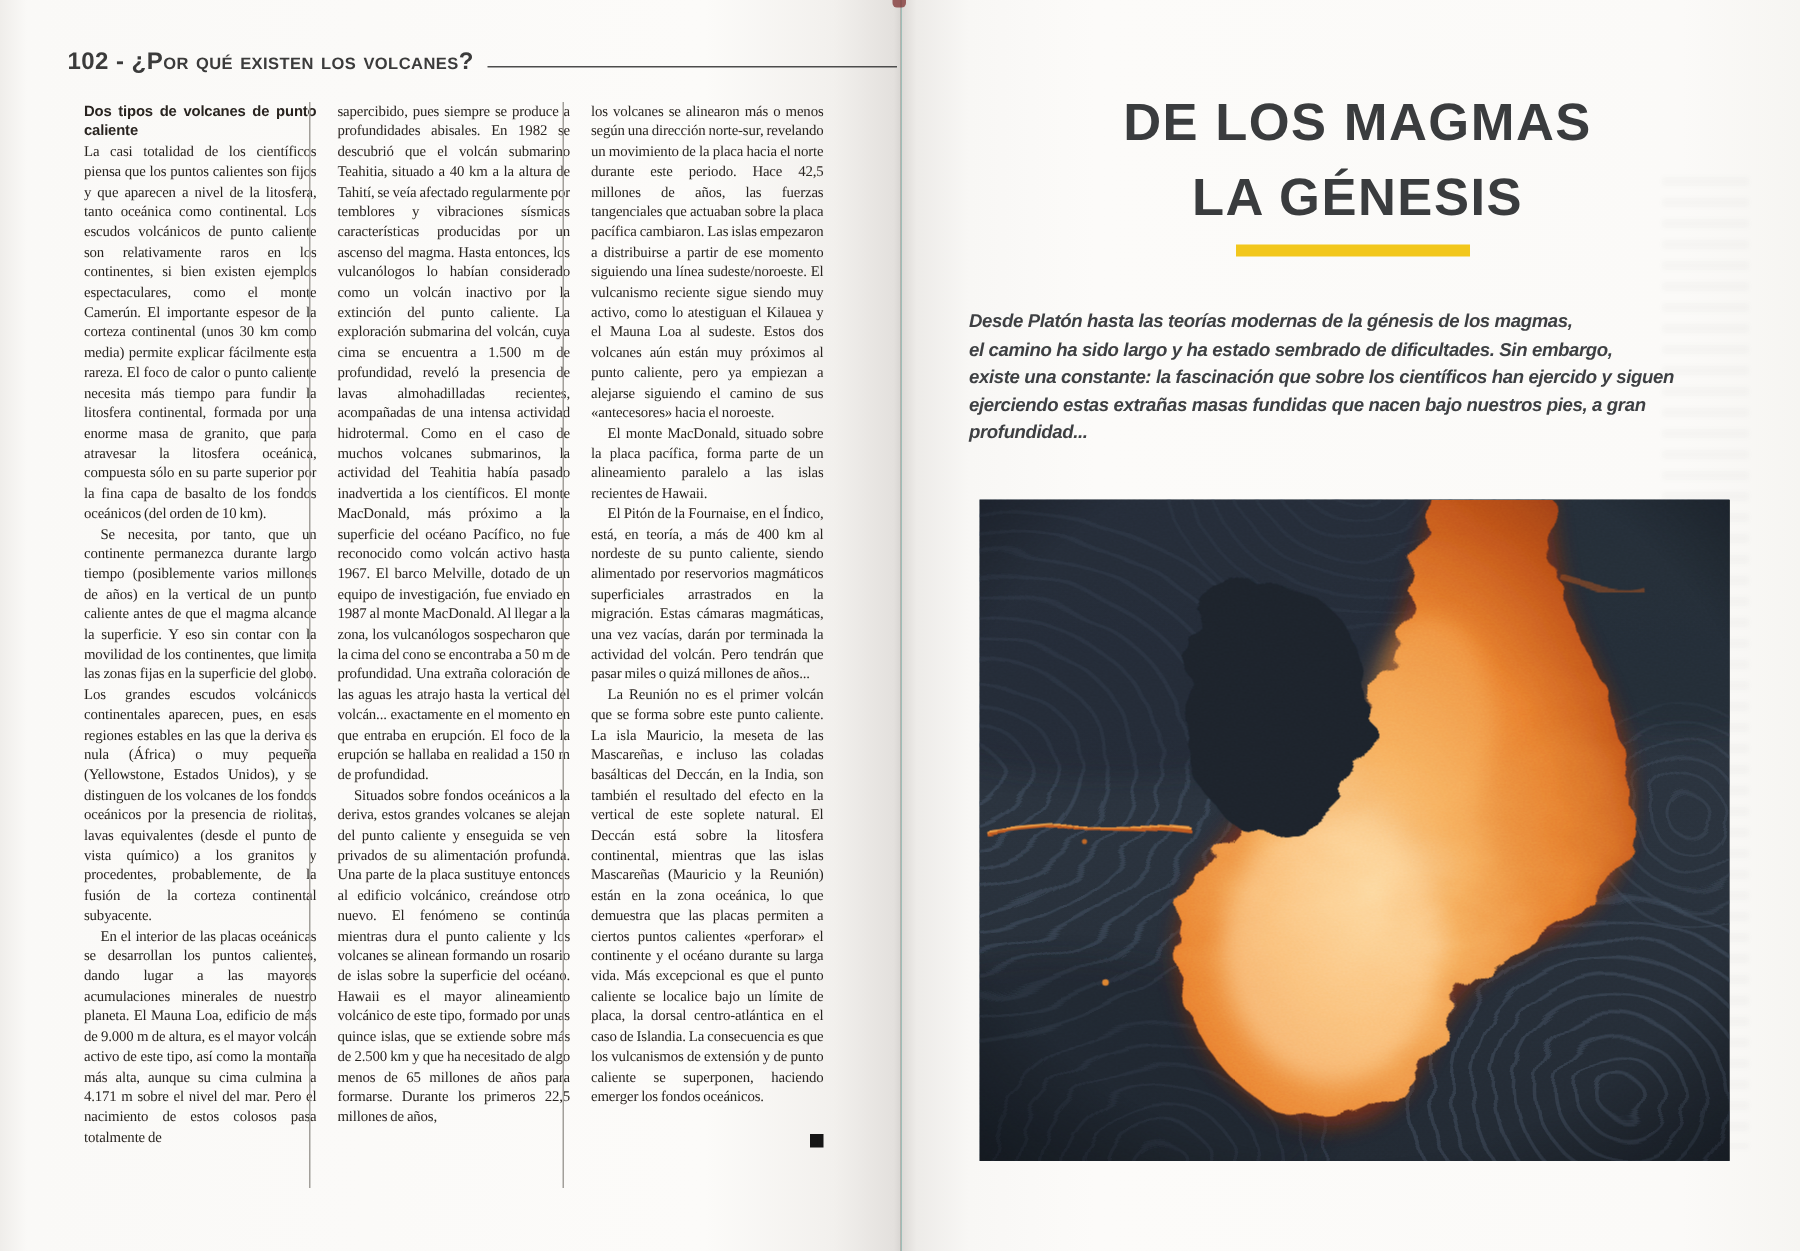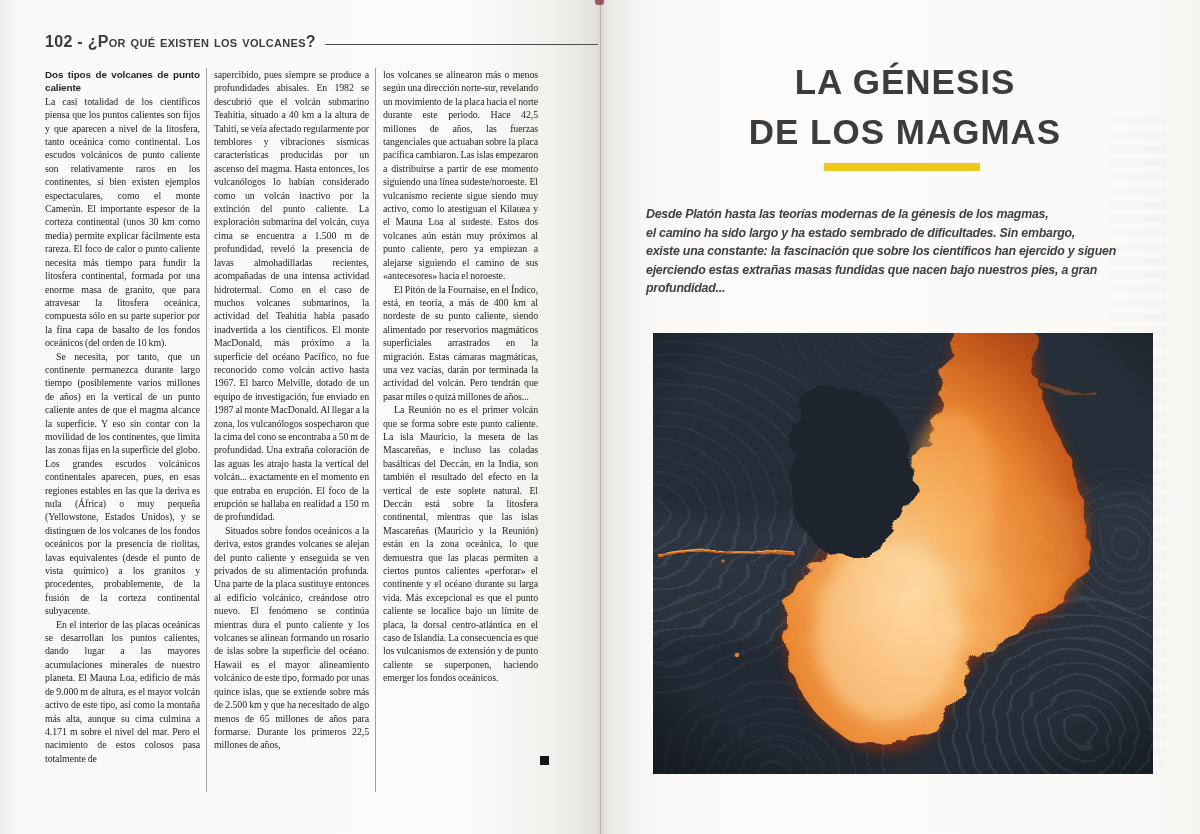--- a/index.html
+++ b/index.html
@@ -16,21 +16,21 @@
   .ghost-text{position:absolute;left:1108px;top:118px;width:58px;height:648px;opacity:.55;filter:blur(1.5px);
     background:repeating-linear-gradient(180deg,rgba(118,124,112,.07) 0 6px,transparent 6px 14px);}
 
   
   .header-row{position:absolute;left:45px;top:33px;width:553px;display:flex;align-items:center;}
   .page-header{font-family:"Liberation Sans",sans-serif;font-weight:700;font-variant:small-caps;
     font-size:16px;letter-spacing:.3px;color:#3b3b3b;white-space:nowrap;}
   .header-rule{flex:1;height:1.5px;background:#4c4c4c;margin-left:9px;margin-top:5px;}
 
   
-  .columns{position:absolute;left:45px;top:68px;width:493px;height:724px;display:flex;gap:14px;}
+  .columns{position:absolute;left:56px;top:68px;width:493px;height:724px;display:flex;gap:14px;}
   .col{width:155px;height:724px;overflow:hidden;}
   .col p{margin:0;font-size:9.9px;line-height:13.4px;text-align:justify;color:#292420;
     letter-spacing:-.1px;word-spacing:-.4px;hyphens:auto;}
   .col p + p{text-indent:11px;}
   .col-heading{font-family:"Liberation Sans",sans-serif;font-weight:700;font-size:10.6px;
     line-height:12.8px;color:#1d1d1d;margin:0 0 5px 0;}
   .col-rule{position:absolute;top:68px;width:1px;height:724px;background:#a29f9a;}
   .col-rule.r1{left:206px;} .col-rule.r2{left:375px;}
   .article-end-marker{position:absolute;left:540px;top:756px;width:9px;height:9px;
     font-size:9px;line-height:9px;color:#161616;background:#161616;overflow:hidden;}
@@ -76,32 +76,33 @@
     </div>
     <div class="col">
       <div>
           <p>sapercibido, pues siempre se produce a profundidades abisales. En 1982 se descubrió que el volcán submarino Teahitia, situado a 40 km a la altura de Tahití, se veía afectado regularmente por temblores y vibraciones sísmicas características producidas por un ascenso del magma. Hasta entonces, los vulcanólogos lo habían considerado como un volcán inactivo por la extinción del punto caliente. La exploración submarina del volcán, cuya cima se encuentra a 1.500 m de profundidad, reveló la presencia de lavas almohadilladas recientes, acompañadas de una intensa actividad hidrotermal. Como en el caso de muchos volcanes submarinos, la actividad del Teahitia había pasado inadvertida a los científicos. El monte MacDonald, más próximo a la superficie del océano Pacífico, no fue reconocido como volcán activo hasta 1967. El barco Melville, dotado de un equipo de investigación, fue enviado en 1987 al monte MacDonald. Al llegar a la zona, los vulcanólogos sospecharon que la cima del cono se encontraba a 50 m de profundidad. Una extraña coloración de las aguas les atrajo hasta la vertical del volcán... exactamente en el momento en que entraba en erupción. El foco de la erupción se hallaba en realidad a 150 m de profundidad.</p>
           <p>Situados sobre fondos oceánicos a la deriva, estos grandes volcanes se alejan del punto caliente y enseguida se ven privados de su alimentación profunda. Una parte de la placa sustituye entonces al edificio volcánico, creándose otro nuevo. El fenómeno se continúa mientras dura el punto caliente y los volcanes se alinean formando un rosario de islas sobre la superficie del océano. Hawaii es el mayor alineamiento volcánico de este tipo, formado por unas quince islas, que se extiende sobre más de 2.500 km y que ha necesitado de algo menos de 65 millones de años para formarse. Durante los primeros 22,5 millones de años,</p>
         </div>
     </div>
     <div class="col">
       <div>
           <p>los volcanes se alinearon más o menos según una dirección norte-sur, revelando un movimiento de la placa hacia el norte durante este periodo. Hace 42,5 millones de años, las fuerzas tangenciales que actuaban sobre la placa pacífica cambiaron. Las islas empezaron a distribuirse a partir de ese momento siguiendo una línea sudeste/noroeste. El vulcanismo reciente sigue siendo muy activo, como lo atestiguan el Kilauea y el Mauna Loa al sudeste. Estos dos volcanes aún están muy próximos al punto caliente, pero ya empiezan a alejarse siguiendo el camino de sus «antecesores» hacia el noroeste.</p>
+          <p>El monte MacDonald, situado sobre la placa pacífica, forma parte de un alineamiento paralelo a las islas recientes de Hawaii.</p>
           <p>El Pitón de la Fournaise, en el Índico, está, en teoría, a más de 400 km al nordeste de su punto caliente, siendo alimentado por reservorios magmáticos superficiales arrastrados en la migración. Estas cámaras magmáticas, una vez vacías, darán por terminada la actividad del volcán. Pero tendrán que pasar miles o quizá millones de años...</p>
           <p>La Reunión no es el primer volcán que se forma sobre este punto caliente. La isla Mauricio, la meseta de las Mascareñas, e incluso las coladas basálticas del Deccán, en la India, son también el resultado del efecto en la vertical de este soplete natural. El Deccán está sobre la litosfera continental, mientras que las islas Mascareñas (Mauricio y la Reunión) están en la zona oceánica, lo que demuestra que las placas permiten a ciertos puntos calientes «perforar» el continente y el océano durante su larga vida. Más excepcional es que el punto caliente se localice bajo un límite de placa, la dorsal centro-atlántica en el caso de Islandia. La consecuencia es que los vulcanismos de extensión y de punto caliente se superponen, haciendo emerger los fondos oceánicos.</p>
         </div>
     </div>
   </div>
   <div class="col-rule r1"></div>
   <div class="col-rule r2"></div>
   <div class="article-end-marker">■</div>
 
   <div class="magazine-title">
+    <span>DE LOS MAGMAS</span>
     <span>LA GÉNESIS</span>
-    <span>DE LOS MAGMAS</span>
   </div>
   <div class="title-accent-bar"></div>
   <div class="intro-paragraph">Desde Platón hasta las teorías modernas de la génesis de los magmas,
 el camino ha sido largo y ha estado sembrado de dificultades. Sin embargo,
 existe una constante: la fascinación que sobre los científicos han ejercido y siguen
 ejerciendo estas extrañas masas fundidas que nacen bajo nuestros pies, a gran profundidad...</div>
 
   <div class="lava-photo">
     <svg viewBox="0 0 500 441" preserveAspectRatio="none">
       <defs>

